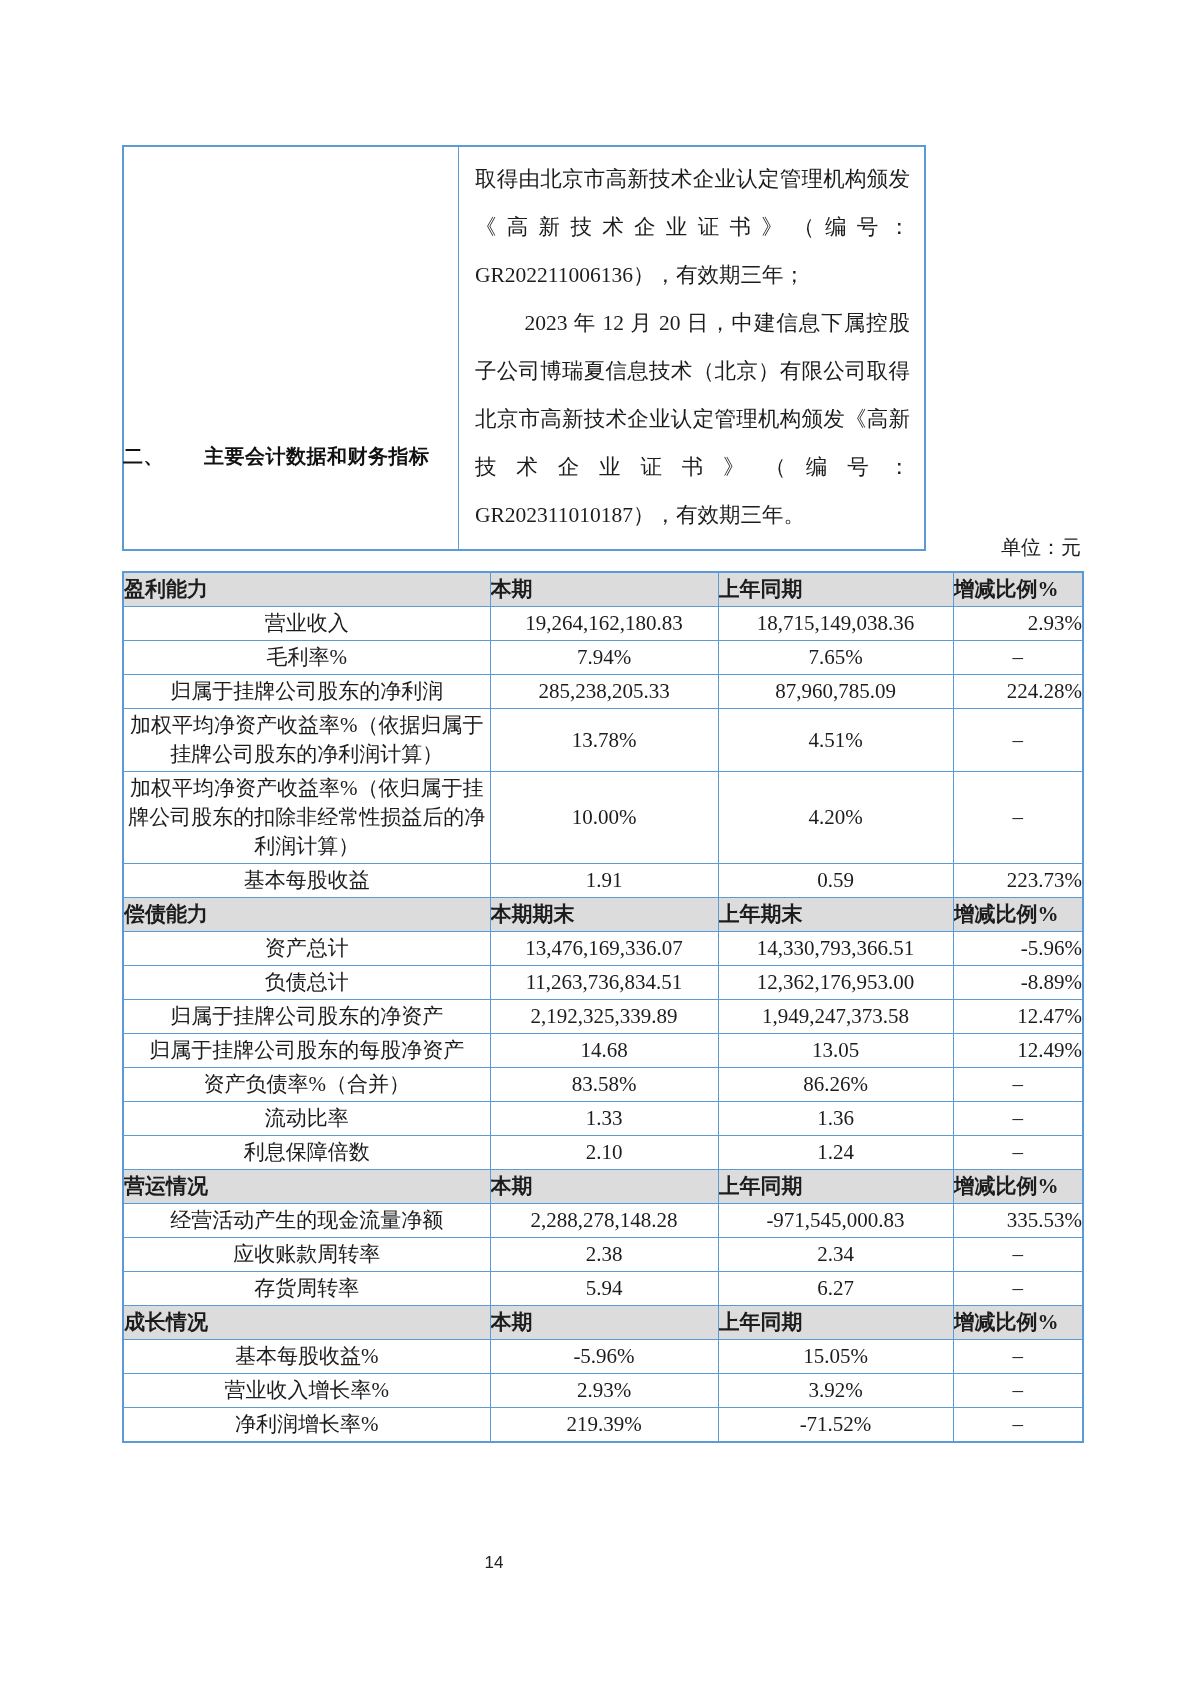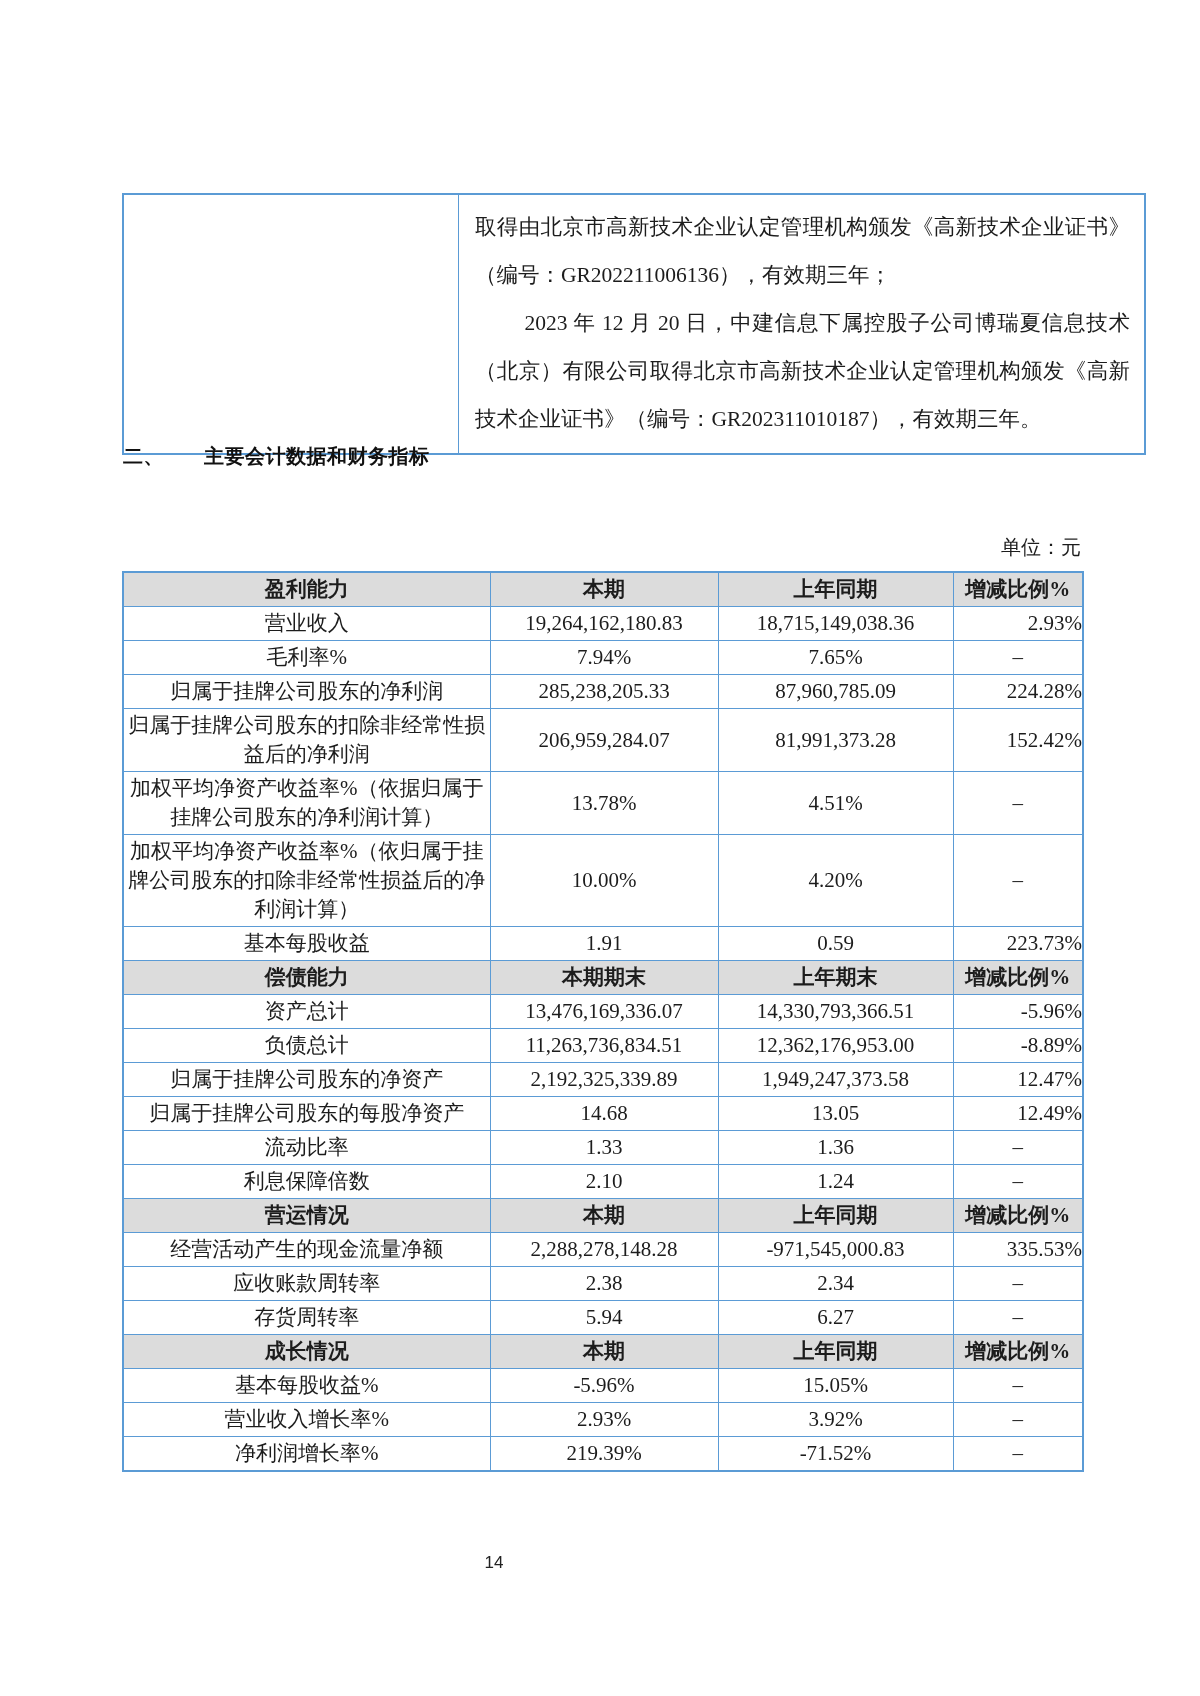--- a/index.html
+++ b/index.html
@@ -7,25 +7,24 @@
     width:1200px; height:1696px;
     background:#ffffff;
     position:relative;
     font-family:"Liberation Serif","DejaVu Serif",serif;
     color:#1c1c1c;
     overflow:hidden;
   }
 
   
   .cert-table {
-    position:absolute; left:122px; top:145px; width:1024px;
+    position:absolute; left:122px; top:145px; width:804px;
     border:2px solid #5b9bd5;
     display:flex; box-sizing:border-box;
     min-height:244px;
-    margin-top:48px;
   }
   .cert-left  { width:335px; border-right:1px solid #5b9bd5; box-sizing:border-box; }
   .cert-right { flex:1; padding:8px 14px 10px 16px; box-sizing:border-box;
                 font-size:21.5px; line-height:48px; text-align:justify; }
   .cert-right p { margin:0; }
   .cert-right p.indent { text-indent:2.3em; }
 
   
   .doc-heading {
     position:absolute; left:123px; top:443px;
@@ -48,21 +47,21 @@
     border:2px solid #5b9bd5;
     font-size:21px;
   }
   table.fin td {
     border:1px solid #5b9bd5;
     line-height:29px; padding:2px 0;
     vertical-align:middle;
     overflow:hidden;
   }
   td.hdr {
-    background:#dcdcdc; font-weight:bold; text-align:center;
+    background:#dcdcdc; font-weight:bold; 
   }
   td.c-label { text-align:center; padding-left:11px; padding-right:8px; }
   td.c-num   { text-align:center; padding-right:13px; }
   td.c-delta { text-align:right; padding-right:10px; }
   td.c-delta.dash { text-align:center; padding-right:0; }
   td.v-top   { vertical-align:top; }
 
   
   .page-number {
     position:absolute; left:0; top:1553px; width:988px;
@@ -114,26 +113,20 @@
         <td class="c-num">7.65%</td>
         <td class="c-delta dash">–</td>
       </tr>
       <tr>
         <td class="c-label">归属于挂牌公司股东的净利润</td>
         <td class="c-num">285,238,205.33</td>
         <td class="c-num">87,960,785.09</td>
         <td class="c-delta">224.28%</td>
       </tr>
       <tr>
-        <td class="c-label">归属于挂牌公司股东的扣除非经常性损益后的净利润</td>
-        <td class="c-num">206,959,284.07</td>
-        <td class="c-num">81,991,373.28</td>
-        <td class="c-delta">152.42%</td>
-      </tr>
-      <tr>
         <td class="c-label">加权平均净资产收益率%（依据归属于挂牌公司股东的净利润计算）</td>
         <td class="c-num">13.78%</td>
         <td class="c-num">4.51%</td>
         <td class="c-delta dash v-top">–</td>
       </tr>
       <tr>
         <td class="c-label">加权平均净资产收益率%（依归属于挂牌公司股东的扣除非经常性损益后的净利润计算）</td>
         <td class="c-num">10.00%</td>
         <td class="c-num">4.20%</td>
         <td class="c-delta dash v-top">–</td>
@@ -168,20 +161,26 @@
         <td class="c-num">1,949,247,373.58</td>
         <td class="c-delta">12.47%</td>
       </tr>
       <tr>
         <td class="c-label">归属于挂牌公司股东的每股净资产</td>
         <td class="c-num">14.68</td>
         <td class="c-num">13.05</td>
         <td class="c-delta">12.49%</td>
       </tr>
       <tr>
+        <td class="c-label">资产负债率%（合并）</td>
+        <td class="c-num">83.58%</td>
+        <td class="c-num">86.26%</td>
+        <td class="c-delta dash">–</td>
+      </tr>
+      <tr>
         <td class="c-label">流动比率</td>
         <td class="c-num">1.33</td>
         <td class="c-num">1.36</td>
         <td class="c-delta dash">–</td>
       </tr>
       <tr>
         <td class="c-label">利息保障倍数</td>
         <td class="c-num">2.10</td>
         <td class="c-num">1.24</td>
         <td class="c-delta dash">–</td>

